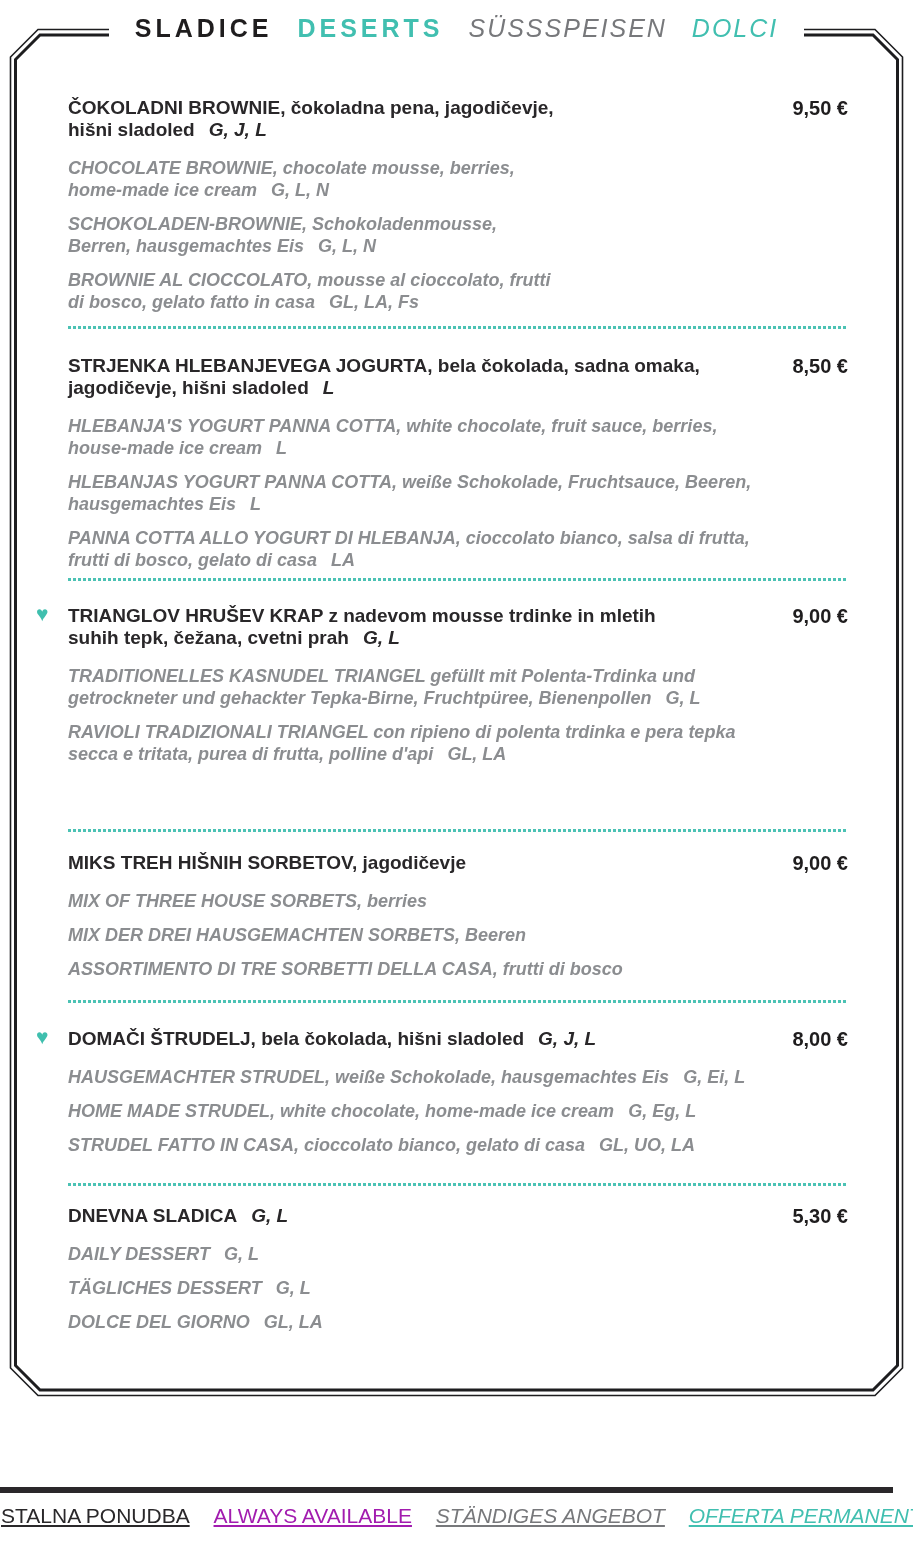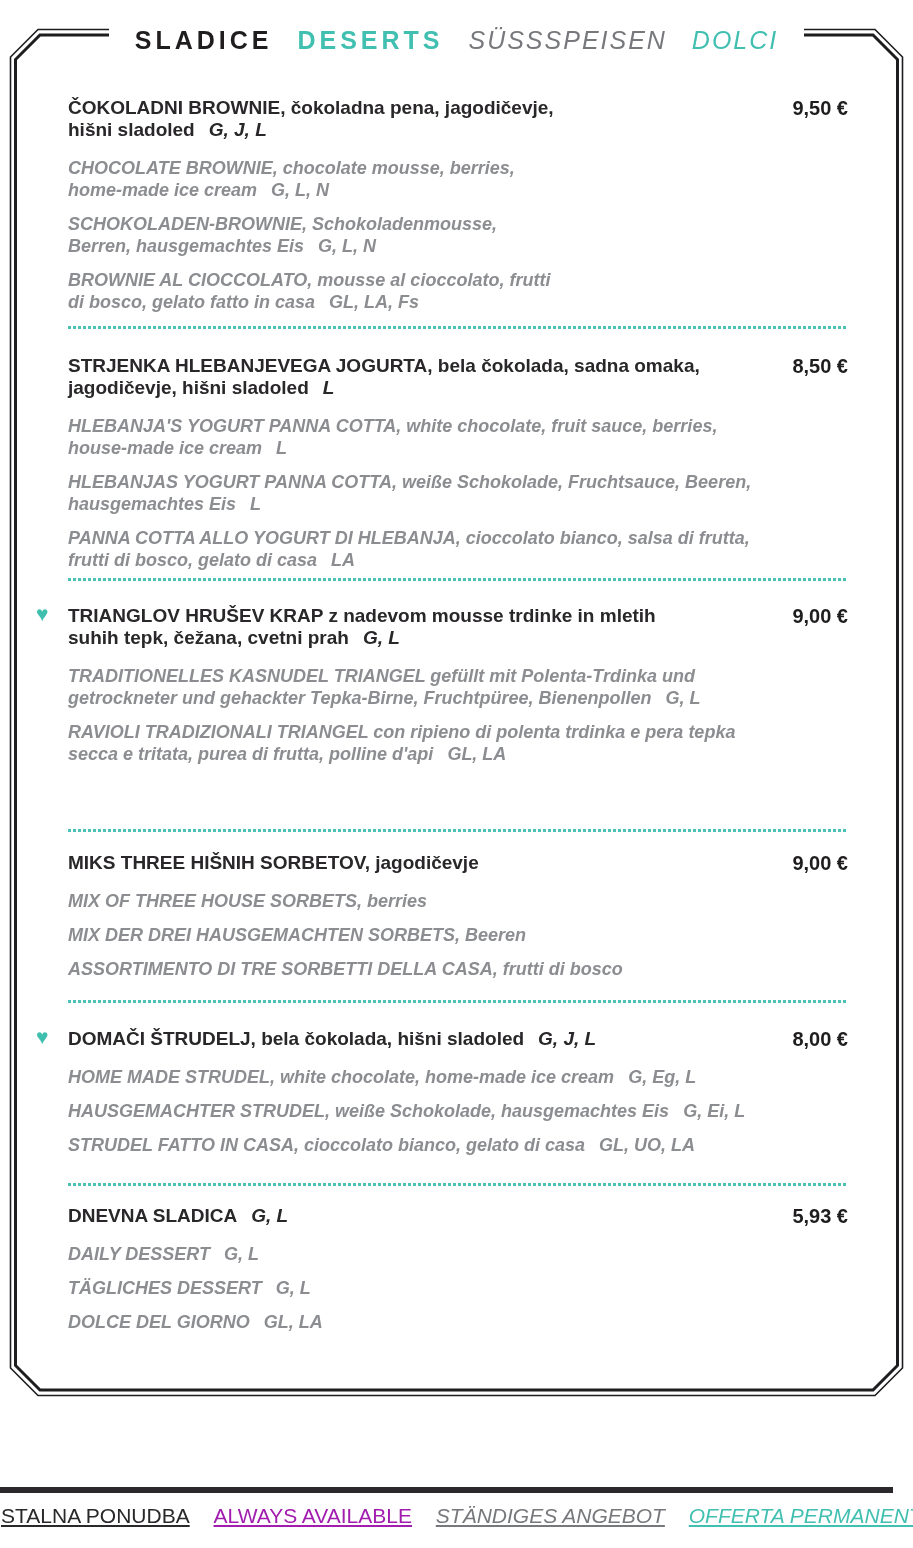--- a/index.html
+++ b/index.html
@@ -5,21 +5,21 @@
   html,body{margin:0;padding:0;}
   body{
     width:913px;height:1548px;position:relative;background:#ffffff;
     font-family:"Liberation Sans",sans-serif;overflow:hidden;
     -webkit-font-smoothing:antialiased;
   }
   
   .frame-svg{position:absolute;left:0;top:0;pointer-events:none;}
   
   .menu-title{
-    position:absolute;top:26px;left:0;right:0;text-align:center;
+    position:absolute;top:14px;left:0;right:0;text-align:center;
     font-size:25px;letter-spacing:2px;white-space:nowrap;
   }
   .menu-title .wrap{display:inline-block;background:#fff;padding:0 18px;}
   .seg{margin:0 8px;}
   .seg-black{color:#1f1d1e;font-weight:700;letter-spacing:4px;}
   .seg-teal{color:#41bfb0;font-weight:600;letter-spacing:4px;}
   .seg-gray-i{color:#77787b;font-style:italic;letter-spacing:2px;}
   .seg-teal-i{color:#41bfb0;font-style:italic;letter-spacing:2px;}
   
   .item{position:absolute;left:68px;width:780px;}
@@ -105,39 +105,39 @@
 suhih tepk, čežana, cvetni prah</span><span class="codes">G, L</span></p>
   <p class="tr"><span>TRADITIONELLES KASNUDEL TRIANGEL gefüllt mit Polenta-Trdinka und
 getrockneter und gehackter Tepka-Birne, Fruchtpüree, Bienenpollen</span><span class="codes-tr">G, L</span></p>
   <p class="tr"><span>RAVIOLI TRADIZIONALI TRIANGEL con ripieno di polenta trdinka e pera tepka
 secca e tritata, purea di frutta, polline d'api</span><span class="codes-tr">GL, LA</span></p>
 </div>
 <div class="divider" style="top:829px"></div>
 
 <div class="item" style="top:852px">
   <div class="price">9,00 €</div>
-  <p class="sl"><span>MIKS THREE HIŠNIH SORBETOV, jagodičevje</span><span class="codes"></span></p>
+  <p class="sl"><span>MIKS TREH HIŠNIH SORBETOV, jagodičevje</span><span class="codes"></span></p>
   <p class="tr"><span>MIX OF THREE HOUSE SORBETS, berries</span><span class="codes-tr"></span></p>
   <p class="tr"><span>MIX DER DREI HAUSGEMACHTEN SORBETS, Beeren</span><span class="codes-tr"></span></p>
   <p class="tr"><span>ASSORTIMENTO DI TRE SORBETTI DELLA CASA, frutti di bosco</span><span class="codes-tr"></span></p>
 </div>
 <div class="divider" style="top:1000px"></div>
 
 <div class="item" style="top:1028px">
   <span class="heart">♥</span>
   <div class="price">8,00 €</div>
   <p class="sl"><span>DOMAČI ŠTRUDELJ, bela čokolada, hišni sladoled</span><span class="codes">G, J, L</span></p>
+  <p class="tr"><span>HAUSGEMACHTER STRUDEL, weiße Schokolade, hausgemachtes Eis</span><span class="codes-tr">G, Ei, L</span></p>
   <p class="tr"><span>HOME MADE STRUDEL, white chocolate, home-made ice cream</span><span class="codes-tr">G, Eg, L</span></p>
-  <p class="tr"><span>HAUSGEMACHTER STRUDEL, weiße Schokolade, hausgemachtes Eis</span><span class="codes-tr">G, Ei, L</span></p>
   <p class="tr"><span>STRUDEL FATTO IN CASA, cioccolato bianco, gelato di casa</span><span class="codes-tr">GL, UO, LA</span></p>
 </div>
 <div class="divider" style="top:1183px"></div>
 
 <div class="item" style="top:1205px">
-  <div class="price">5,93 €</div>
+  <div class="price">5,30 €</div>
   <p class="sl"><span>DNEVNA SLADICA</span><span class="codes">G, L</span></p>
   <p class="tr"><span>DAILY DESSERT</span><span class="codes-tr">G, L</span></p>
   <p class="tr"><span>TÄGLICHES DESSERT</span><span class="codes-tr">G, L</span></p>
   <p class="tr"><span>DOLCE DEL GIORNO</span><span class="codes-tr">GL, LA</span></p>
 </div>
 
 <div class="footer-bar"></div>
 <div class="footer-text">
   <span class="seg f-black">STALNA PONUDBA</span>
   <span class="seg f-teal">ALWAYS AVAILABLE</span>

